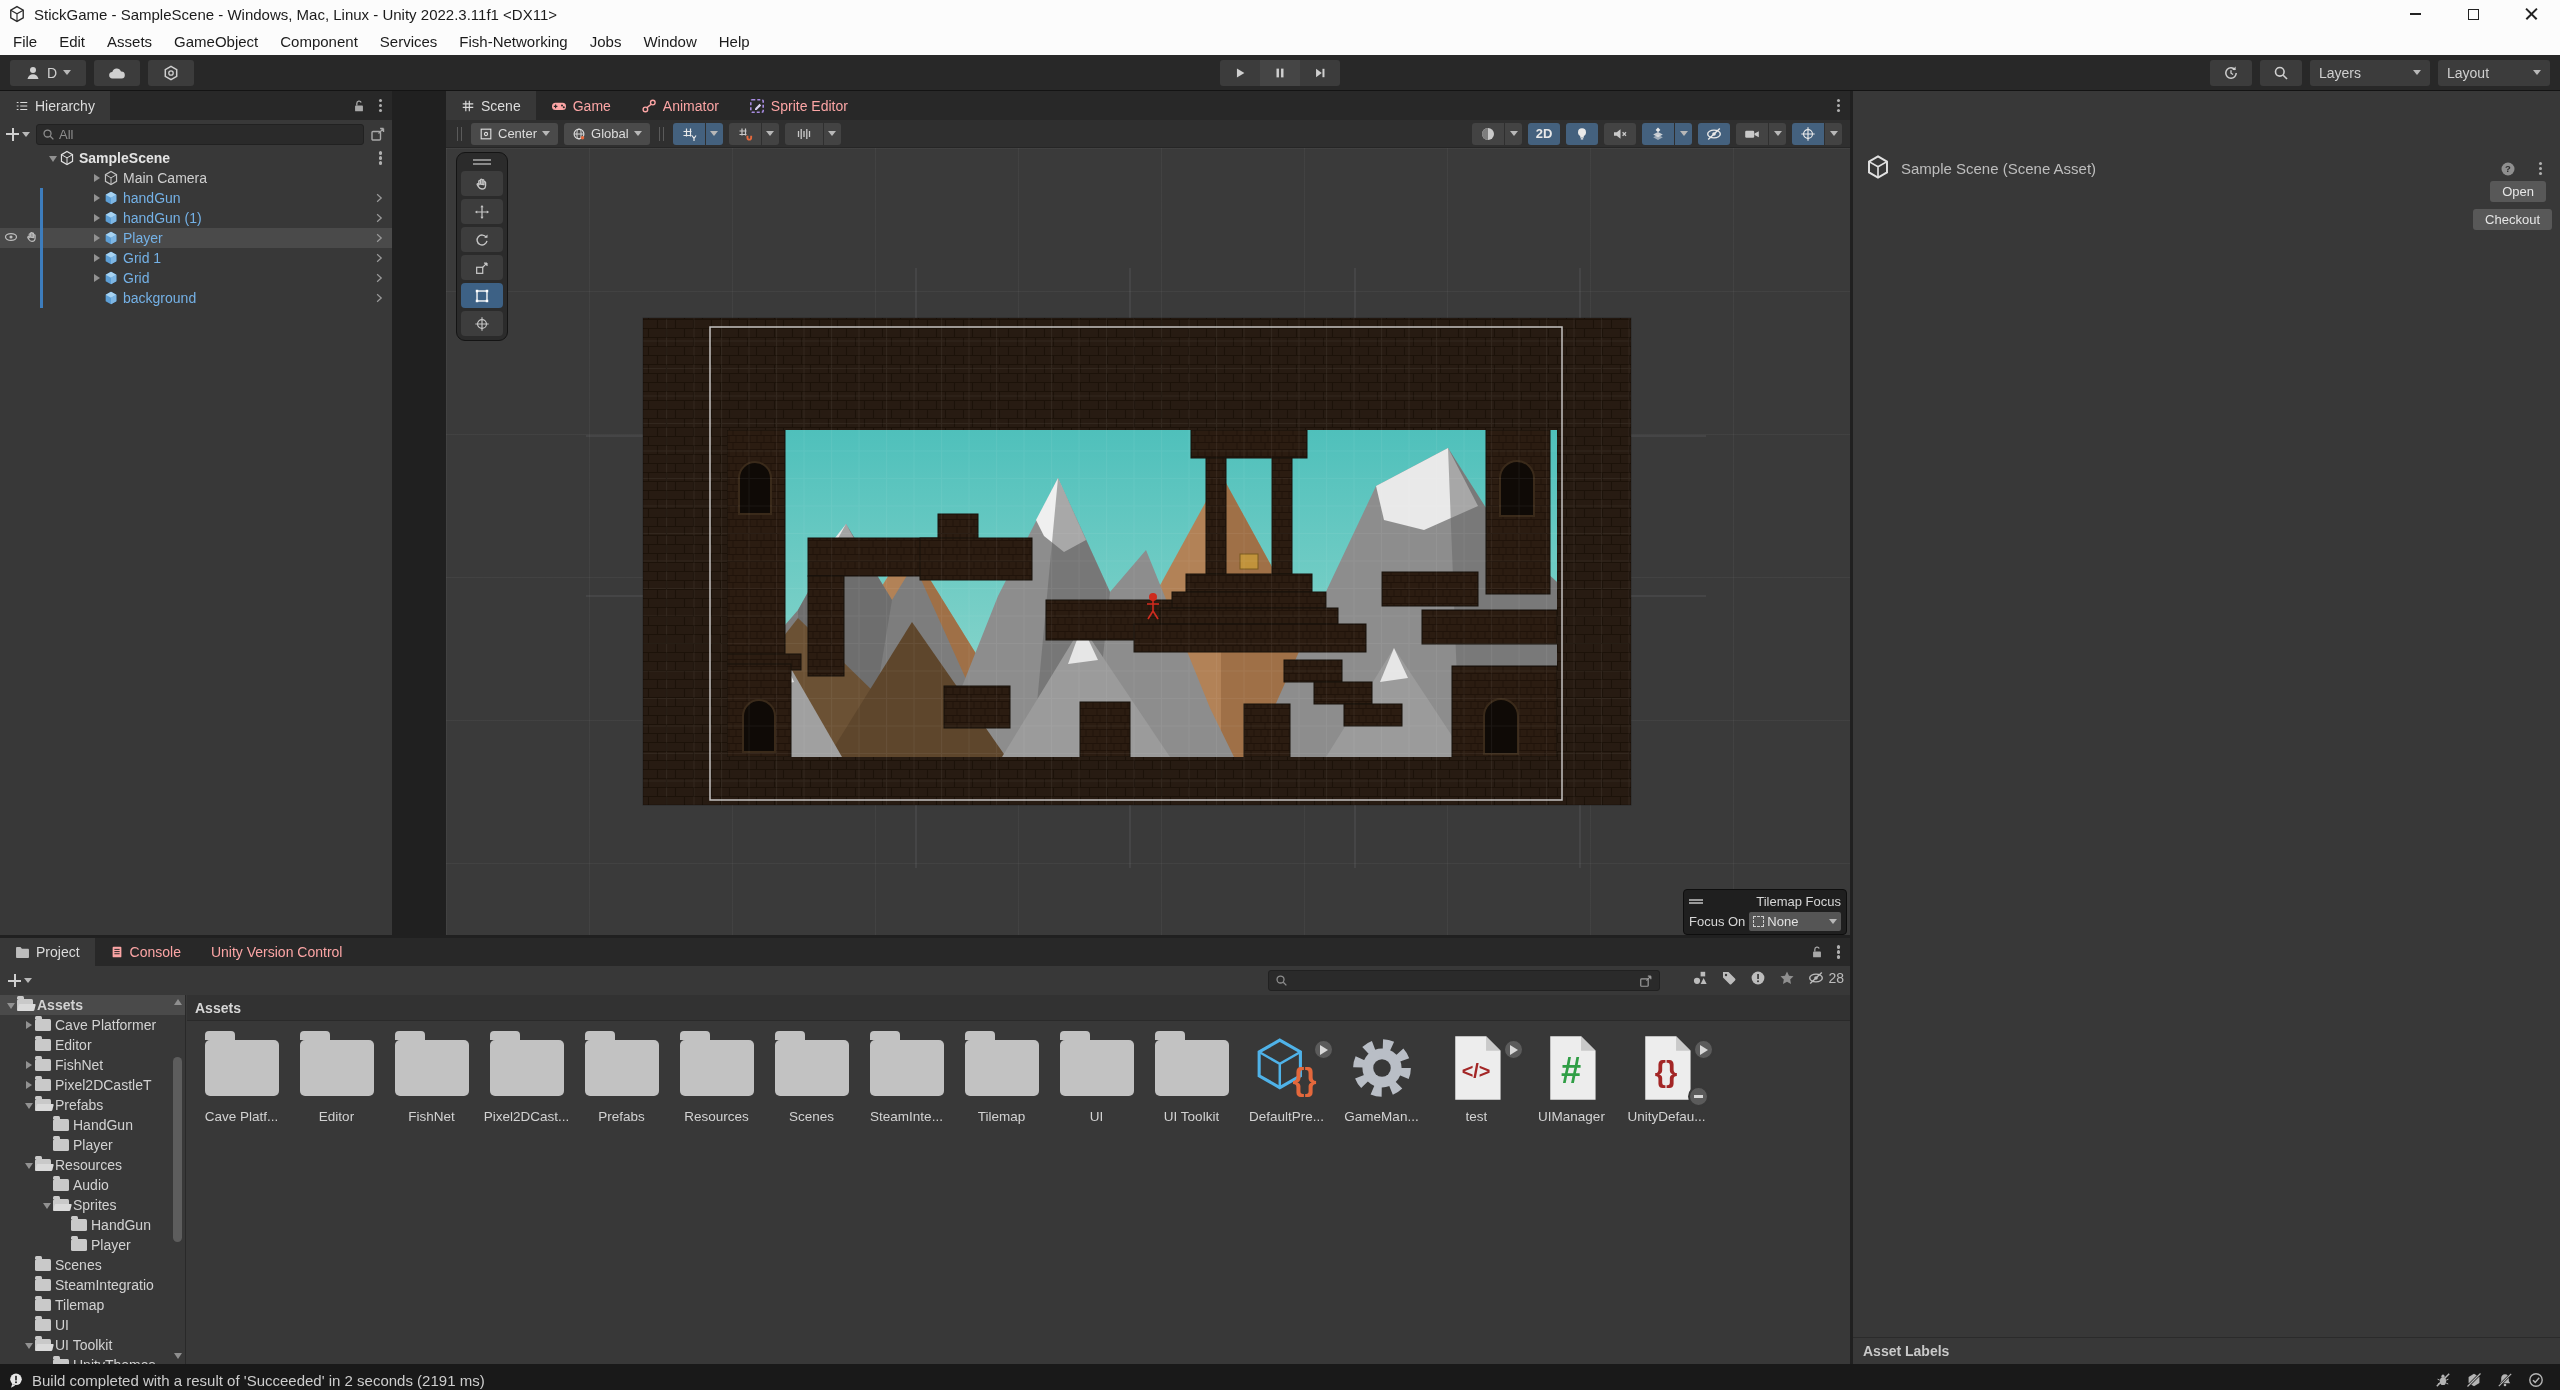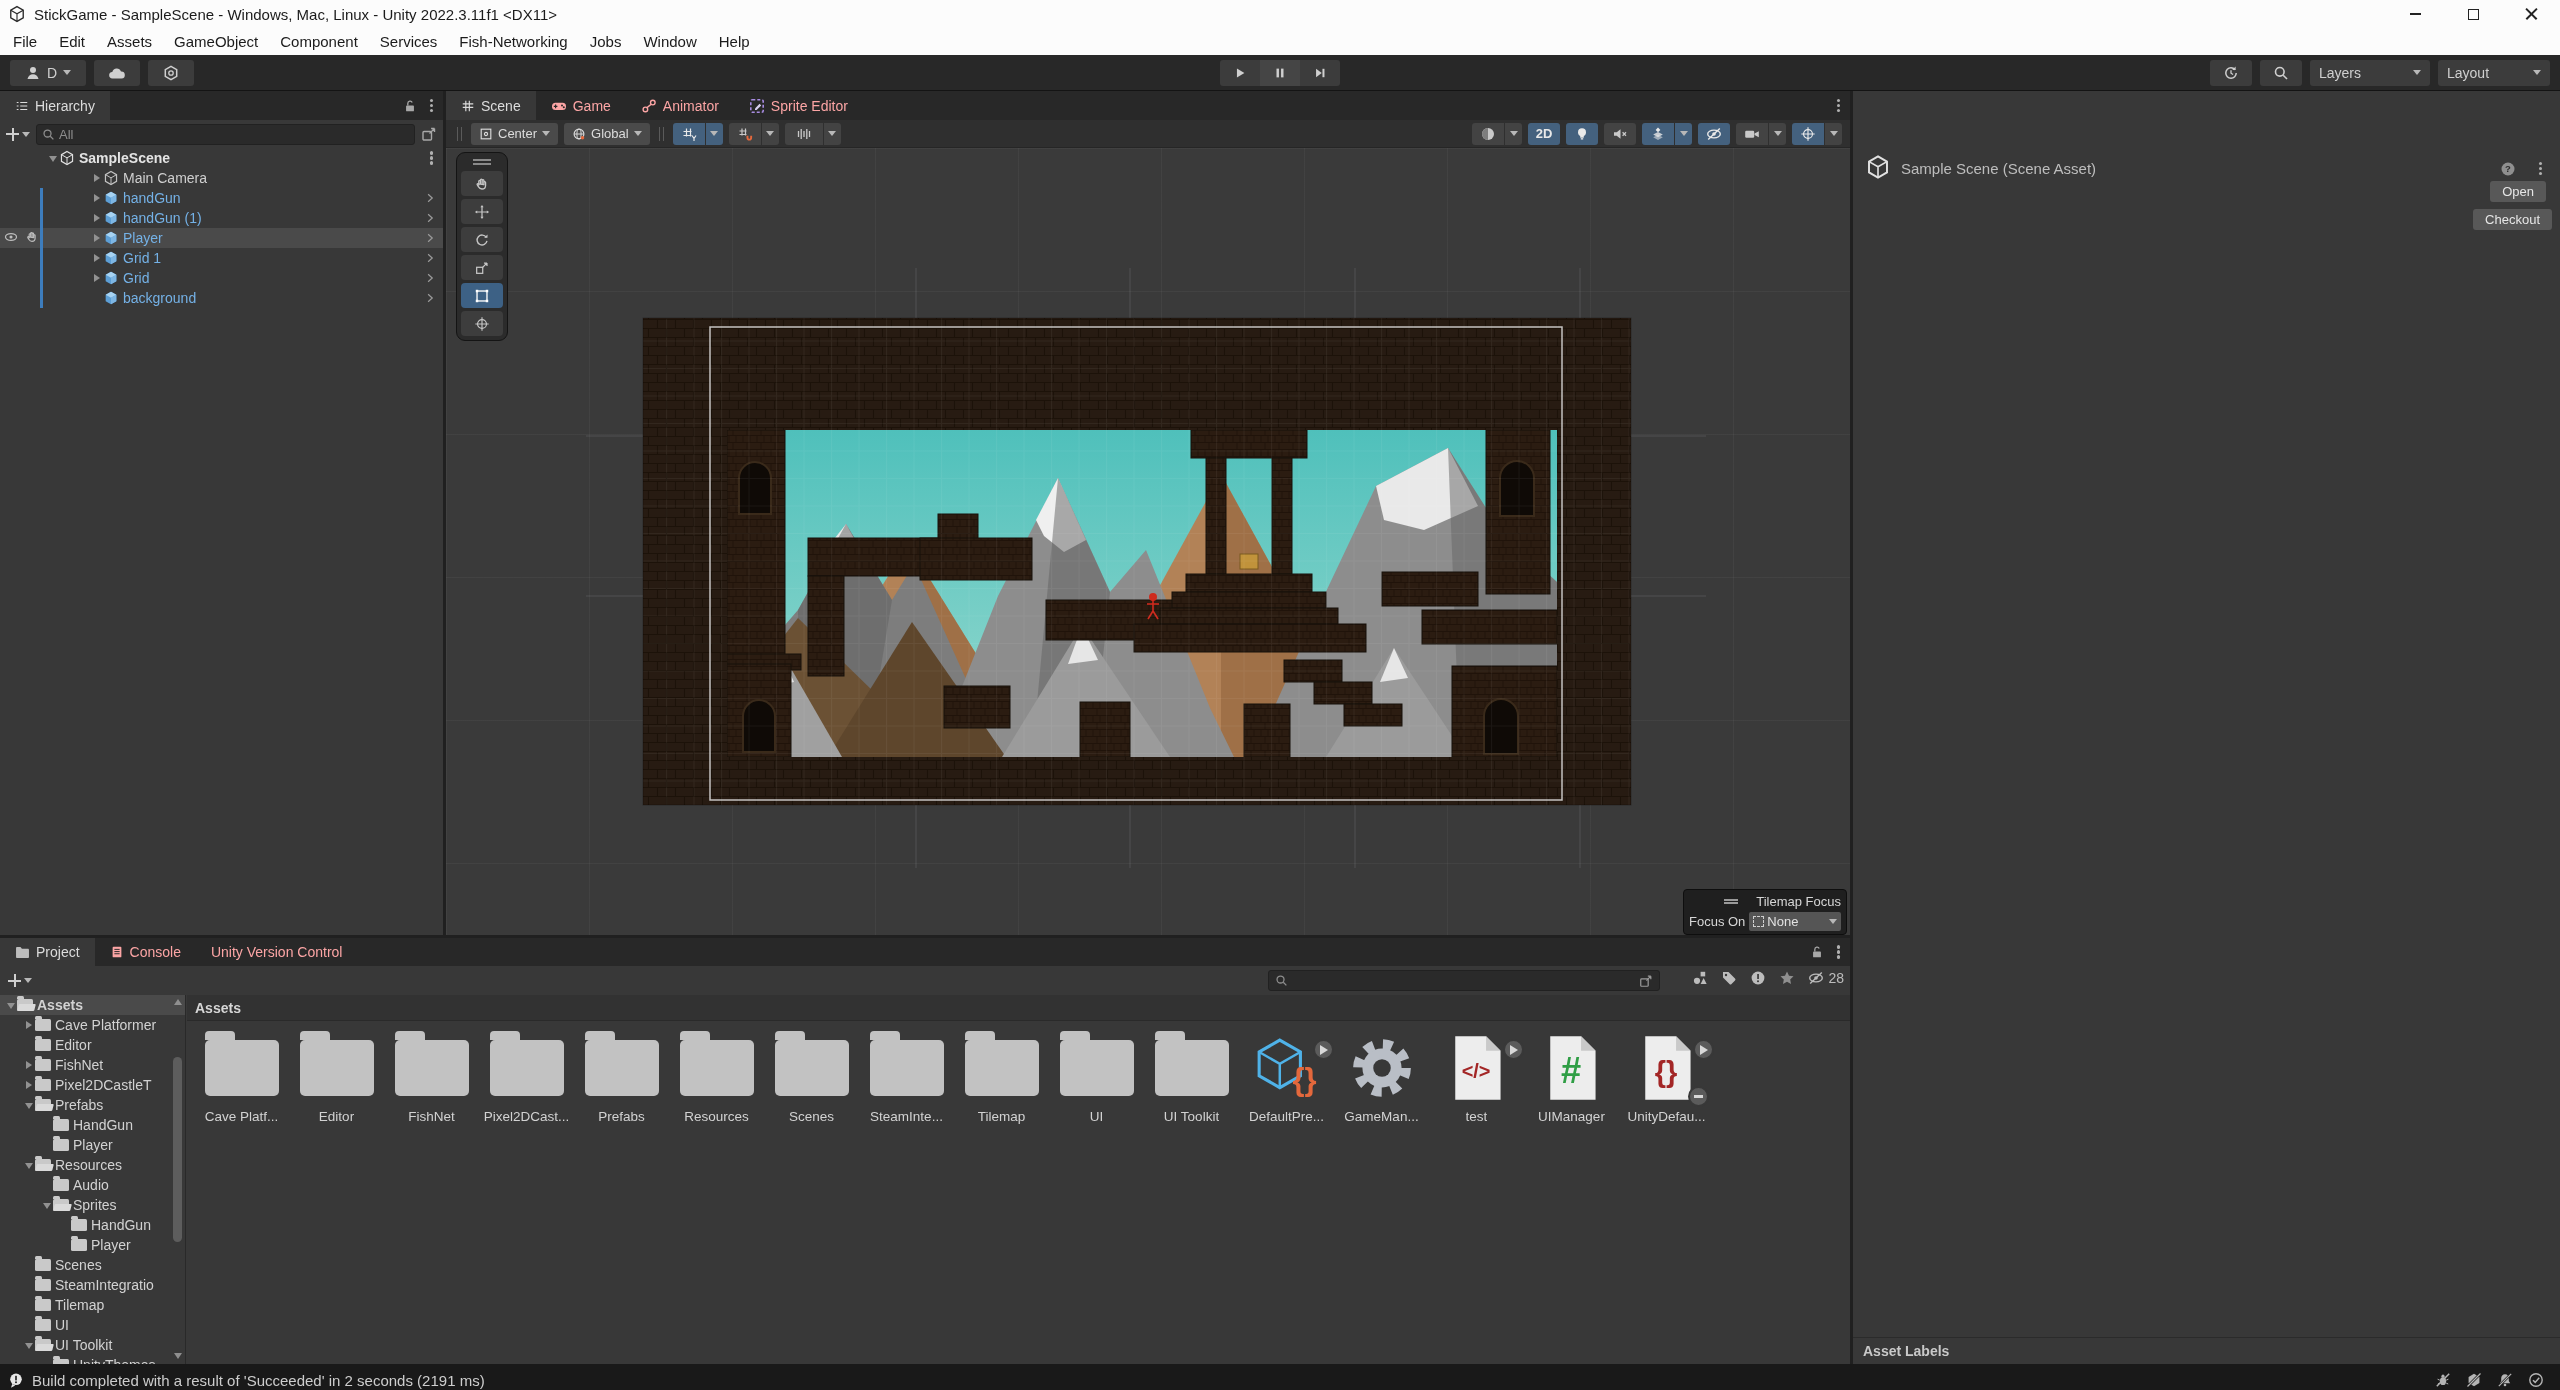--- a/index.html
+++ b/index.html
@@ -42,21 +42,21 @@
   
   .panel{position:absolute;background:#383838}
   .tabstrip{position:absolute;left:0;top:0;right:0;height:29px;background:#282828;display:flex;align-items:stretch}
   .tab{display:flex;align-items:center;gap:6px;padding:0 15px;color:#fca5a5;font-size:14px;position:relative}
   .tab.active{background:#383838;color:#dcdcdc}
   .tab.active.bluebar::before{content:"";position:absolute;left:0;top:0;right:0;height:2px;background:#3a79bb}
   .strip-right{margin-left:auto;display:flex;align-items:center;gap:13px;padding-right:10px;color:#a8a8a8}
   .kebab{width:3.2px;height:3.2px;border-radius:50%;background:#b0b0b0;
     box-shadow:0 -5px 0 #b0b0b0,0 5px 0 #b0b0b0;flex:none}
   
-  .hierarchy{left:0;top:91px;width:443px;height:844px}
+  .hierarchy{left:0;top:91px;width:392px;height:844px}
   .subbar{position:absolute;left:0;top:29px;right:0;height:28px;background:#383838;
     display:flex;align-items:center;padding:0 6px;gap:6px}
   .plusbtn{display:flex;align-items:center;gap:3px;color:#cfcfcf}
   .plus{position:relative;width:13px;height:13px}
   .plus::before{content:"";position:absolute;left:0;top:5.5px;width:13px;height:2px;background:#cfcfcf}
   .plus::after{content:"";position:absolute;left:5.5px;top:0;width:2px;height:13px;background:#cfcfcf}
   .searchbox{flex:1;height:21px;background:#2a2a2a;border:1px solid #212121;border-radius:3px;
     display:flex;align-items:center;padding:0 5px;gap:4px}
   .searchbox input{flex:1;background:transparent;border:none;outline:none;color:#cfcfcf;
     font-family:"Liberation Sans",sans-serif;font-size:13px}
@@ -96,21 +96,21 @@
       repeating-linear-gradient(to bottom, rgba(255,255,255,0.04) 0px, rgba(255,255,255,0.04) 1px, transparent 1px, transparent 143px)}
   .scene-svg{position:absolute;left:0;top:0;width:1404px;height:787px}
   .tools{position:absolute;left:10px;top:4px;width:52px;background:#2b2b2b;border:1px solid #141414;
     border-radius:9px;padding:4px 3px;display:flex;flex-direction:column;gap:3px;align-items:center}
   .thandle{width:18px;height:2px;background:#8a8a8a;box-shadow:0 4px 0 #8a8a8a;margin:2px 0 7px}
   .tool{width:42px;height:25px;border-radius:4px;background:#3d3d3d;display:flex;
     align-items:center;justify-content:center;color:#c6c6c6}
   .tool.active{background:#3d6185;color:#fff}
   .tm-overlay{position:absolute;left:1237px;top:741px;width:164px;height:46px;background:rgba(30,30,30,.97);
     border:1px solid #0e0e0e;border-radius:4px;font-size:13px;color:#d6d6d6;padding:2px 5px}
-  .tm-title{display:flex;align-items:center;justify-content:flex-end;gap:18px;height:19px}
+  .tm-title{display:flex;align-items:center;justify-content:space-between;gap:18px;height:19px}
   .tm-handle{width:14px;height:1.5px;background:#9a9a9a;box-shadow:0 3px 0 #9a9a9a;margin-top:-3px}
   .tm-row{display:flex;align-items:center;gap:4px;height:20px}
   .tm-drop{flex:1;height:19px;background:#555;border-radius:2px;display:flex;align-items:center;
     gap:3px;padding:0 4px;color:#e2e2e2}
   .dashedbox{width:11px;height:11px;border:1px dashed #cfcfcf;flex:none}
   
   .inspector{left:1853px;top:91px;width:707px;height:1273px}
   .insp-head{position:absolute;left:0;top:29px;right:0;height:110px}
   .insp-title{position:absolute;left:48px;top:40px;font-size:15px;color:#bdbdbd;white-space:nowrap}
   .ibtn{position:absolute;height:21px;background:#585858;border-radius:3px;color:#e6e6e6;

